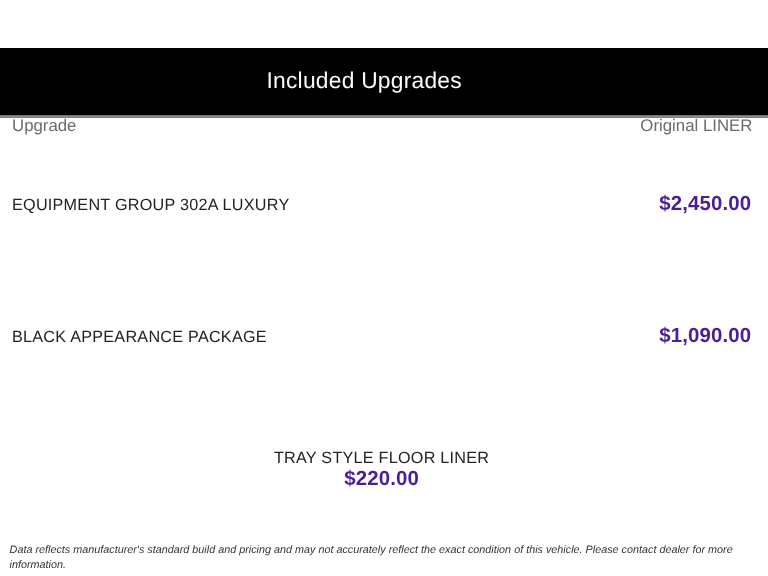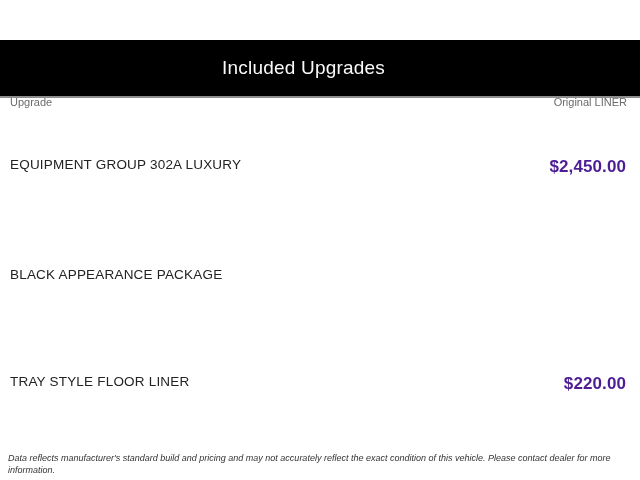--- a/index.html
+++ b/index.html
@@ -37,35 +37,35 @@
     letter-spacing: 0.2px;
   }
   .col-header {
     position: absolute;
     top: 96px;
     left: 10px;
     right: 13px;
     display: flex;
     justify-content: space-between;
     align-items: baseline;
-    font-size: 11px;
+    font-size: 14px;
     color: #6b6b6b;
   }
   .row {
     position: absolute;
     left: 10px;
     right: 14px;
     height: 26px;
     display: flex;
     justify-content: space-between;
-    align-items: flex-start;
+    align-items: center;
   }
   .row-1 { top: 157px; }
   .row-2 { top: 267px; gap: 29px; }
-  .row-3 { top: 374px; }
+  .row-3 { top: 374px; flex-direction: column; }
   .row-name {
     font-size: 13.5px;
     color: #232323;
     letter-spacing: 0.2px;
   }
   .row-price {
     font-size: 17px;
     font-weight: 700;
     color: #4c1d95;
     letter-spacing: 0.1px;
@@ -95,20 +95,21 @@
     <span>Original LINER</span>
   </div>
 
   <div class="row row-1">
     <span class="row-name">EQUIPMENT GROUP 302A LUXURY</span>
     <span class="row-price">$2,450.00</span>
   </div>
 
   <div class="row row-2">
     <span class="row-name">BLACK APPEARANCE PACKAGE</span>
+    <span class="row-price">$1,090.00</span>
   </div>
 
   <div class="row row-3">
     <span class="row-name">TRAY STYLE FLOOR LINER</span>
     <span class="row-price">$220.00</span>
   </div>
 
   <div class="footer">Data reflects manufacturer's standard build and pricing and may not accurately reflect the exact condition of this vehicle. Please contact dealer for more information.</div>
 
 </div>

